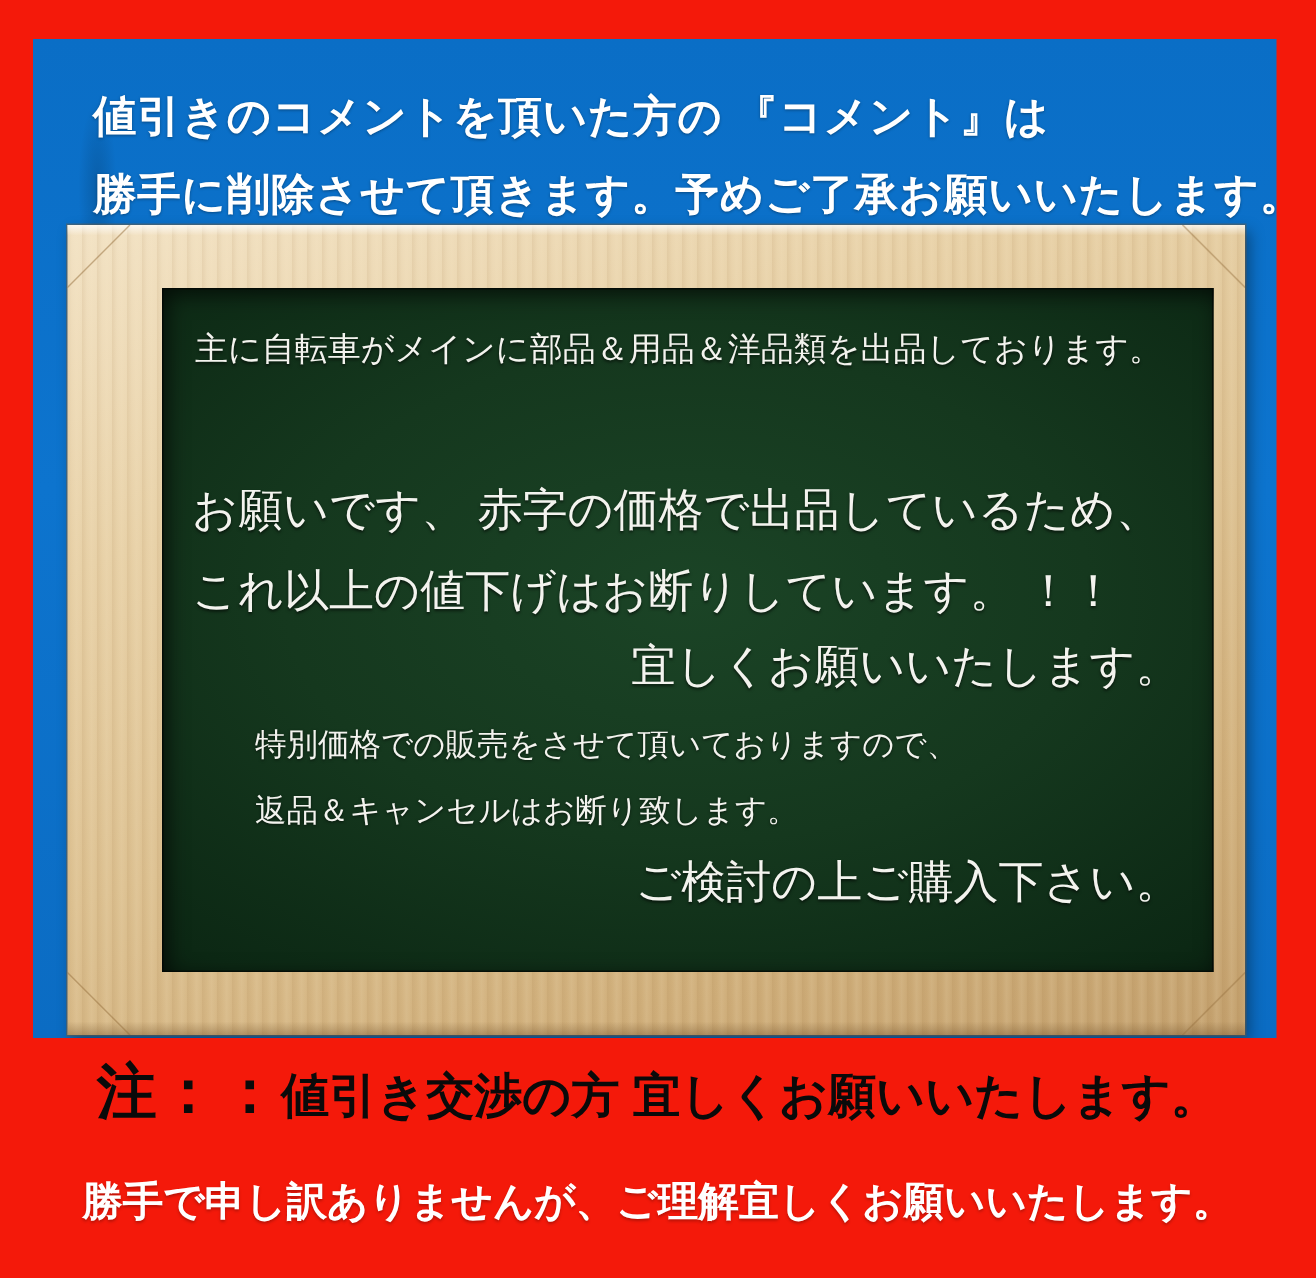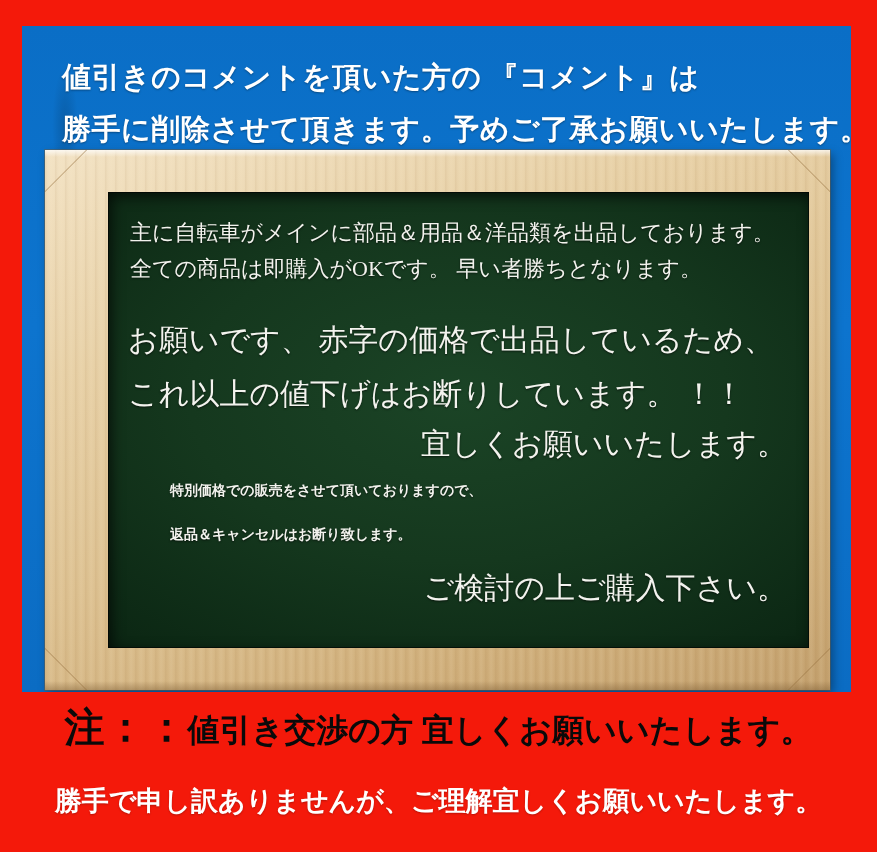--- a/index.html
+++ b/index.html
@@ -105,21 +105,21 @@
   }
   .board-text{
     position:absolute;
     color:#f3f3ee;
     white-space:nowrap;
     font-family:"Liberation Serif","DejaVu Serif",serif;
     text-shadow:0 1px 2px rgba(0,0,0,.6);
   }
   .bt-small{font-size:22px;font-weight:400;}
   .bt-big{font-size:30px;font-weight:400;text-align:right;}
-  .bt-mid{font-size:14px;font-weight:700;}
+  .bt-mid{font-size:21px;font-weight:400;}
 
   .bt1{left:22px;top:26px;}
   .bt2{left:22px;top:62px;}
   .bt3{left:20px;top:128px;}
   .bt4{left:20px;top:182px;}
   .bt5{right:22px;top:232px;}
   .bt6{left:62px;top:290px;}
   .bt7{left:62px;top:334px;}
   .bt8{right:22px;top:376px;}
 
@@ -160,21 +160,20 @@
     <div class="frame">
       <div class="frame-hl"></div>
       <div class="frame-sh"></div>
       <div class="miter tl"></div>
       <div class="miter tr"></div>
       <div class="miter bl"></div>
       <div class="miter br"></div>
 
       <div class="board">
         <div class="board-text bt-small bt1">主に自転車がメインに部品＆用品＆洋品類を出品しております。</div>
-        <div class="board-text bt-small bt2">全ての商品は即購入がOKです。 早い者勝ちとなります。</div>
         <div class="board-text bt-big bt3">お願いです、 赤字の価格で出品しているため、</div>
         <div class="board-text bt-big bt5">宜しくお願いいたします。</div>
         <div class="board-text bt-big bt4">これ以上の値下げはお断りしています。 ！！</div>
         <div class="board-text bt-mid bt6">特別価格での販売をさせて頂いておりますので、</div>
         <div class="board-text bt-big bt8">ご検討の上ご購入下さい。</div>
         <div class="board-text bt-mid bt7">返品＆キャンセルはお断り致します。</div>
       </div>
     </div>
   </div>
 

